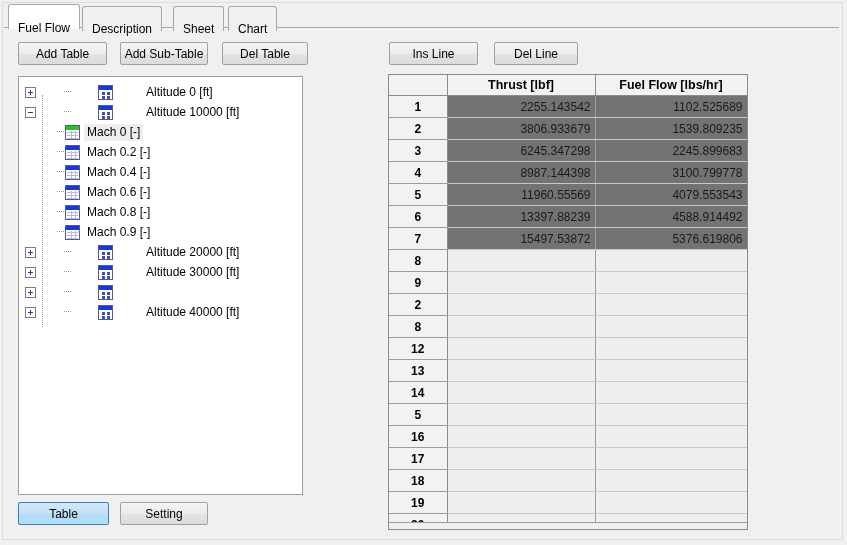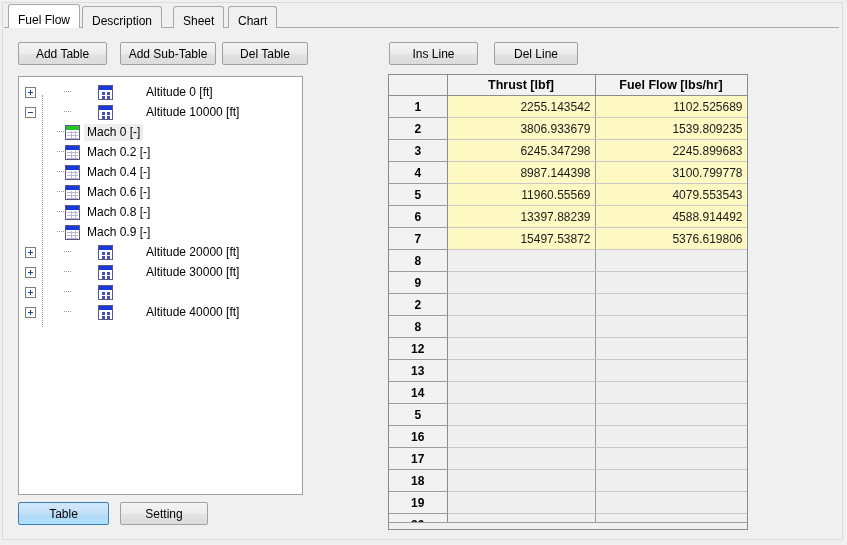--- a/index.html
+++ b/index.html
@@ -42,21 +42,21 @@
     position: absolute;
     left: 0; top: 23px;
     width: 835px; height: 1px;
     background: #a8a8a8;
   }
   .tab {
     position: absolute;
     top: 2px;
     height: 22px;
     line-height: 21px;
-    padding: 4px 9px;
+    padding: 12px 9px;
     box-sizing: border-box;
     font-size: 12px;
     color: #000;
     background: #f0f0f0;
     border: 1px solid #a8a8a8;
     border-bottom: none;
     border-radius: 3px 3px 0 0;
     white-space: nowrap;
     cursor: default;
   }
@@ -233,21 +233,21 @@
   }
   #gridtable td.rowhdr {
     background: #f2f2f2;
     text-align: center;
     font-weight: bold;
     padding: 0;
     border-right: 1px solid #8c8c8c;
     border-bottom: 1px solid #9c9c9c;
     color: #000;
   }
-  #gridtable tr.filled td.val { background: #fef9c3; }
+  #gridtable tr.filled td.val { background: #737373; }
   .grid-footer {
     position: absolute;
     left: 0; right: 0; bottom: 0;
     height: 6px;
     background: #f0f0f0;
     border-top: 1px solid #9c9c9c;
   }
 </style>
 </head>
 <body>
@@ -257,21 +257,21 @@
 
   <div id="tabstrip">
     <div class="tabline"></div>
     <div class="tab active" style="left:4px;">Fuel Flow</div>
     <div class="tab" style="left:78px;">Description</div>
     <div class="tab" style="left:169px;">Sheet</div>
     <div class="tab" style="left:224px;">Chart</div>
   </div>
 
   <div class="btn" style="left:18px;  top:42px; width:89px;  height:23px;">Add Table</div>
-  <div class="btn" style="left:120px; top:42px; width:96px;  height:23px;">Add Sub-Table</div>
+  <div class="btn" style="left:120px; top:42px; width:88px;  height:23px;">Add Sub-Table</div>
   <div class="btn" style="left:222px; top:42px; width:86px;  height:23px;">Del Table</div>
 
   <div class="btn" style="left:389px; top:42px; width:89px; height:23px;">Ins Line</div>
   <div class="btn" style="left:494px; top:42px; width:84px; height:23px;">Del Line</div>
 
   <div id="treepanel">
     <div class="vdots" style="top:18px; height:232px;"></div>
     <div id="treelist" style="padding-top:5px;">
         <div class="tnode indent1">
           <div class="expander plus"></div>

